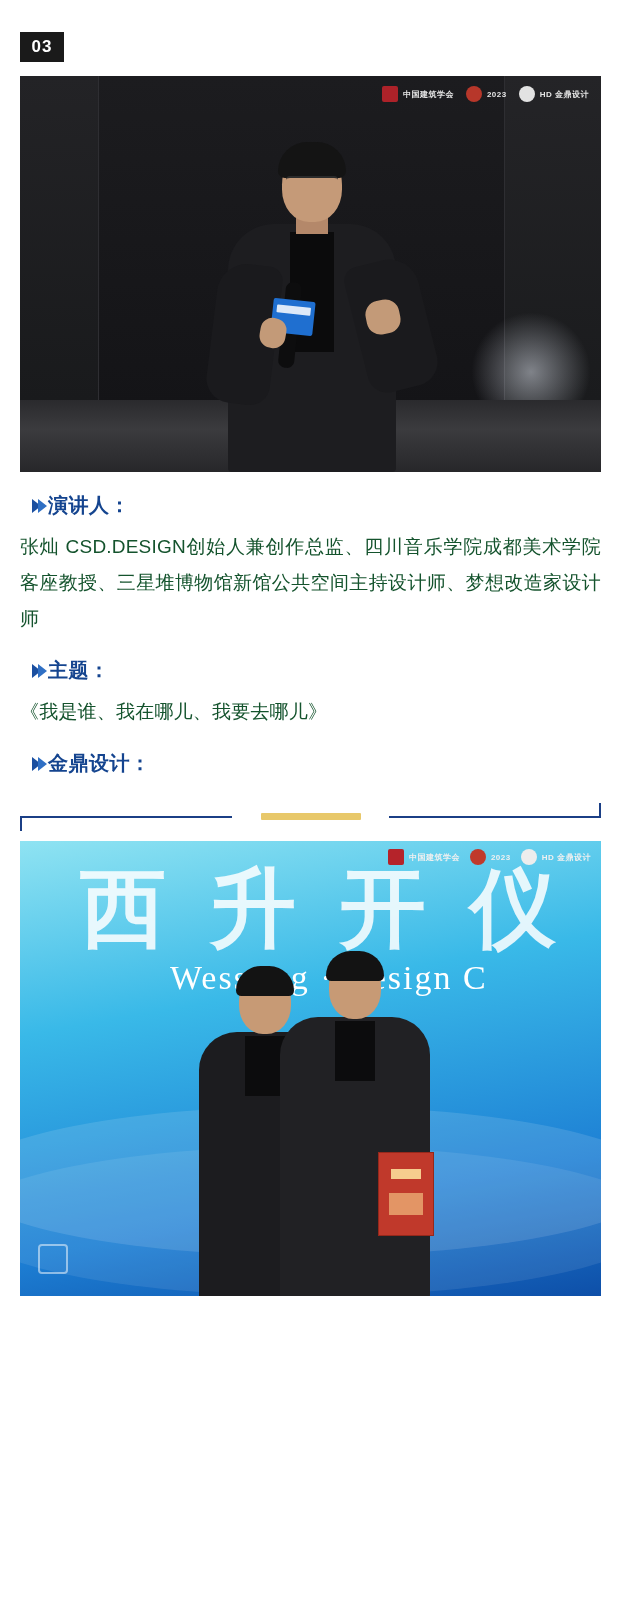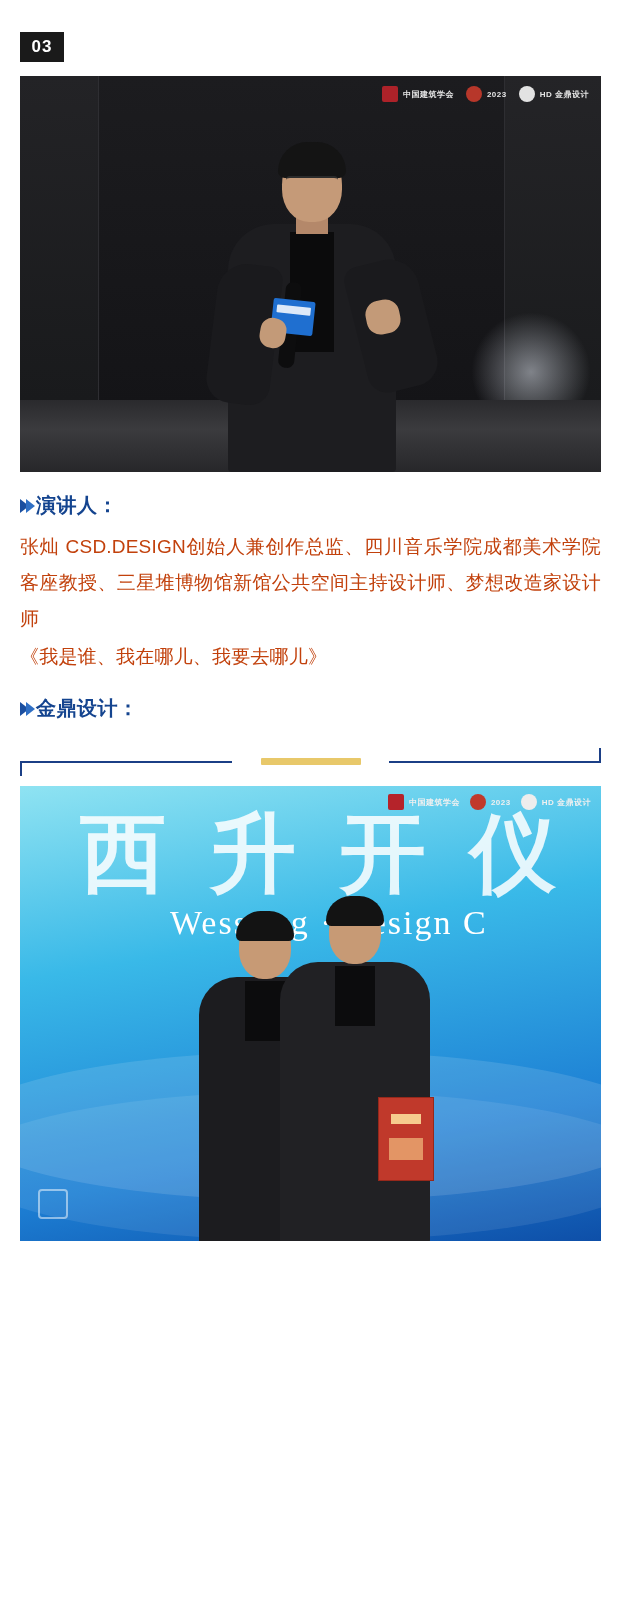--- a/index.html
+++ b/index.html
@@ -240,21 +240,21 @@
   }
 
   
   .content {
     padding: 0 20px;
     box-sizing: border-box;
   }
   .label-row {
     display: flex;
     align-items: center;
-    margin: 20px 0 10px 0;
+    margin: 20px 0 10px 12px;
   }
   .tri-marks {
     display: inline-flex;
     align-items: center;
     margin-right: 4px;
     line-height: 1;
   }
   .tri {
     width: 0; height: 0;
     border-top: 7px solid transparent;
@@ -265,21 +265,21 @@
   .tri.t2 { border-left-color: #2f6fc4; }
   .label-text {
     font-size: 20px;
     font-weight: bold;
     color: #14448f;
     letter-spacing: .5px;
   }
   .para {
     font-size: 19px;
     line-height: 36px;
-    color: #c2410c;
+    color: #14532d;
     text-align: justify;
     letter-spacing: .2px;
     margin: 0;
   }
   .para.topic {
     margin-top: 2px;
   }
 
   
   .divider {
@@ -466,20 +466,27 @@
 
     <div class="label-row">
       <span class="tri-marks">
         <span class="tri"></span>
           <span class="tri t2"></span>
       </span>
       <span class="label-text">演讲人：</span>
     </div>
     <p class="para speaker-line">张灿 CSD.DESIGN创始人兼创作总监、四川音乐学院成都美术学院客座教授、三星堆博物馆新馆公共空间主持设计师、梦想改造家设计师</p>
 
+    <div class="label-row">
+      <span class="tri-marks">
+        <span class="tri"></span>
+          <span class="tri t2"></span>
+      </span>
+      <span class="label-text">主题：</span>
+    </div>
     <p class="para topic">《我是谁、我在哪儿、我要去哪儿》</p>
 
     <div class="label-row">
       <span class="tri-marks">
         <span class="tri"></span>
           <span class="tri t2"></span>
       </span>
       <span class="label-text">金鼎设计：</span>
     </div>
   </div>

